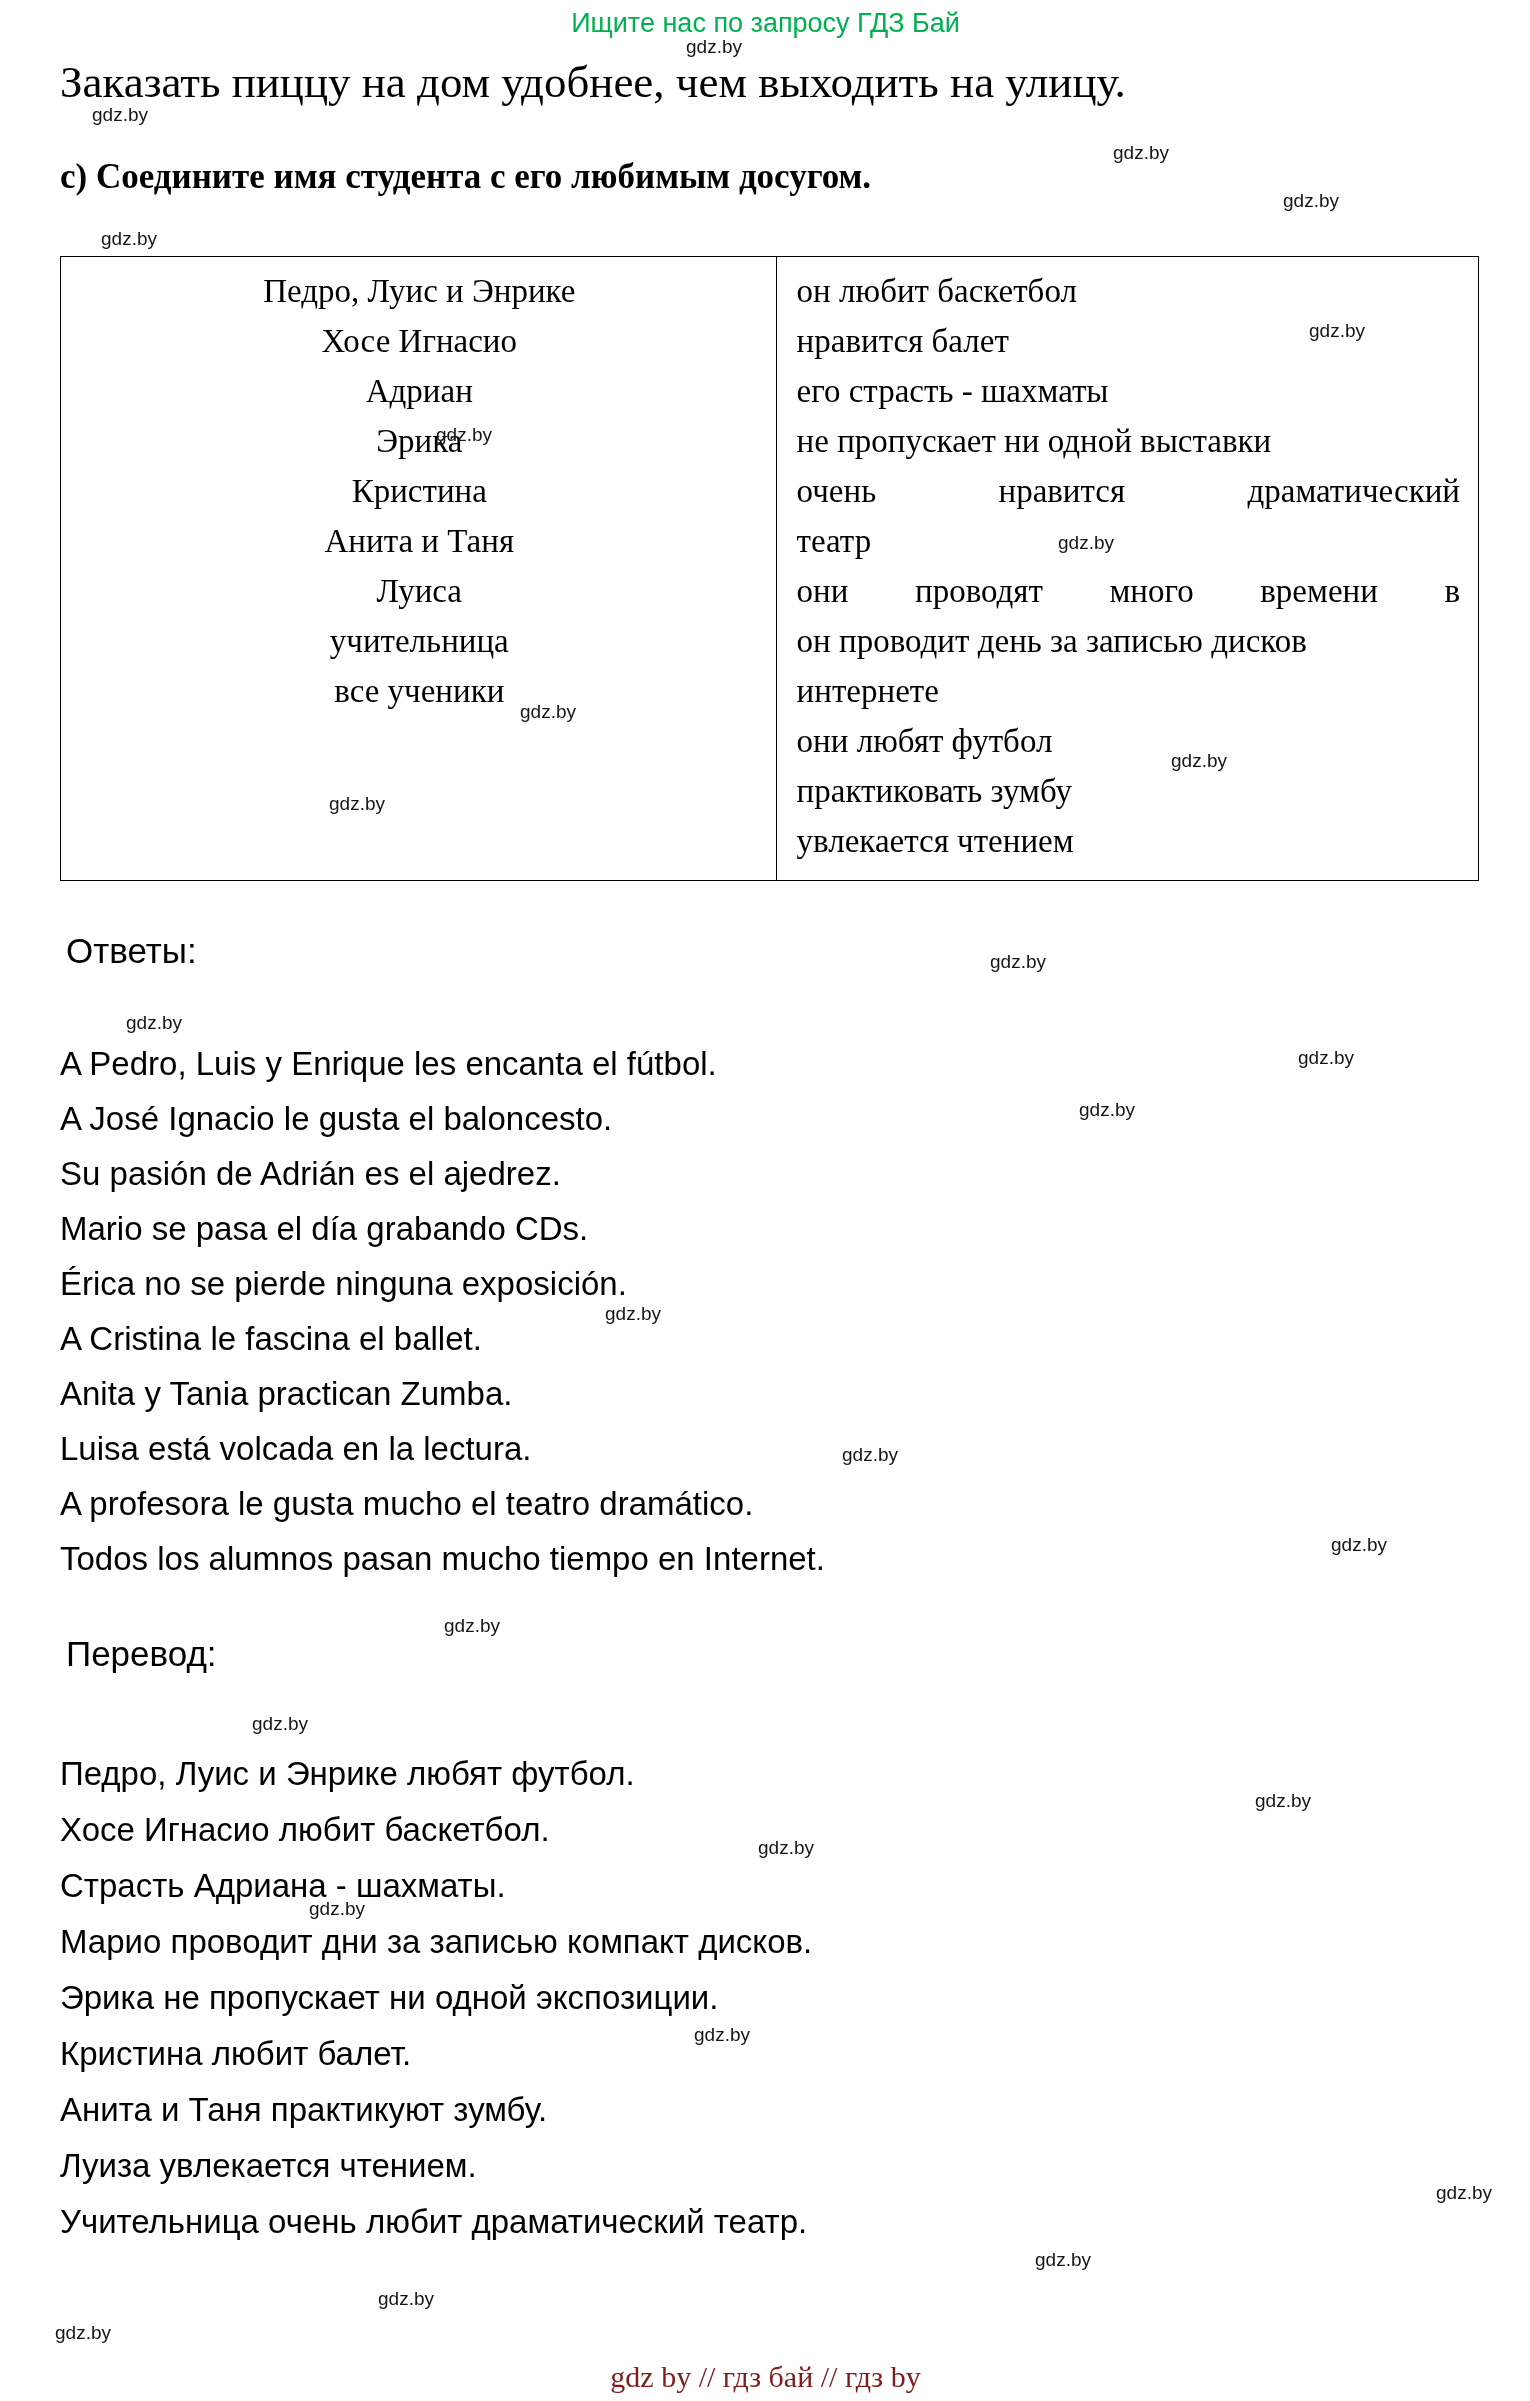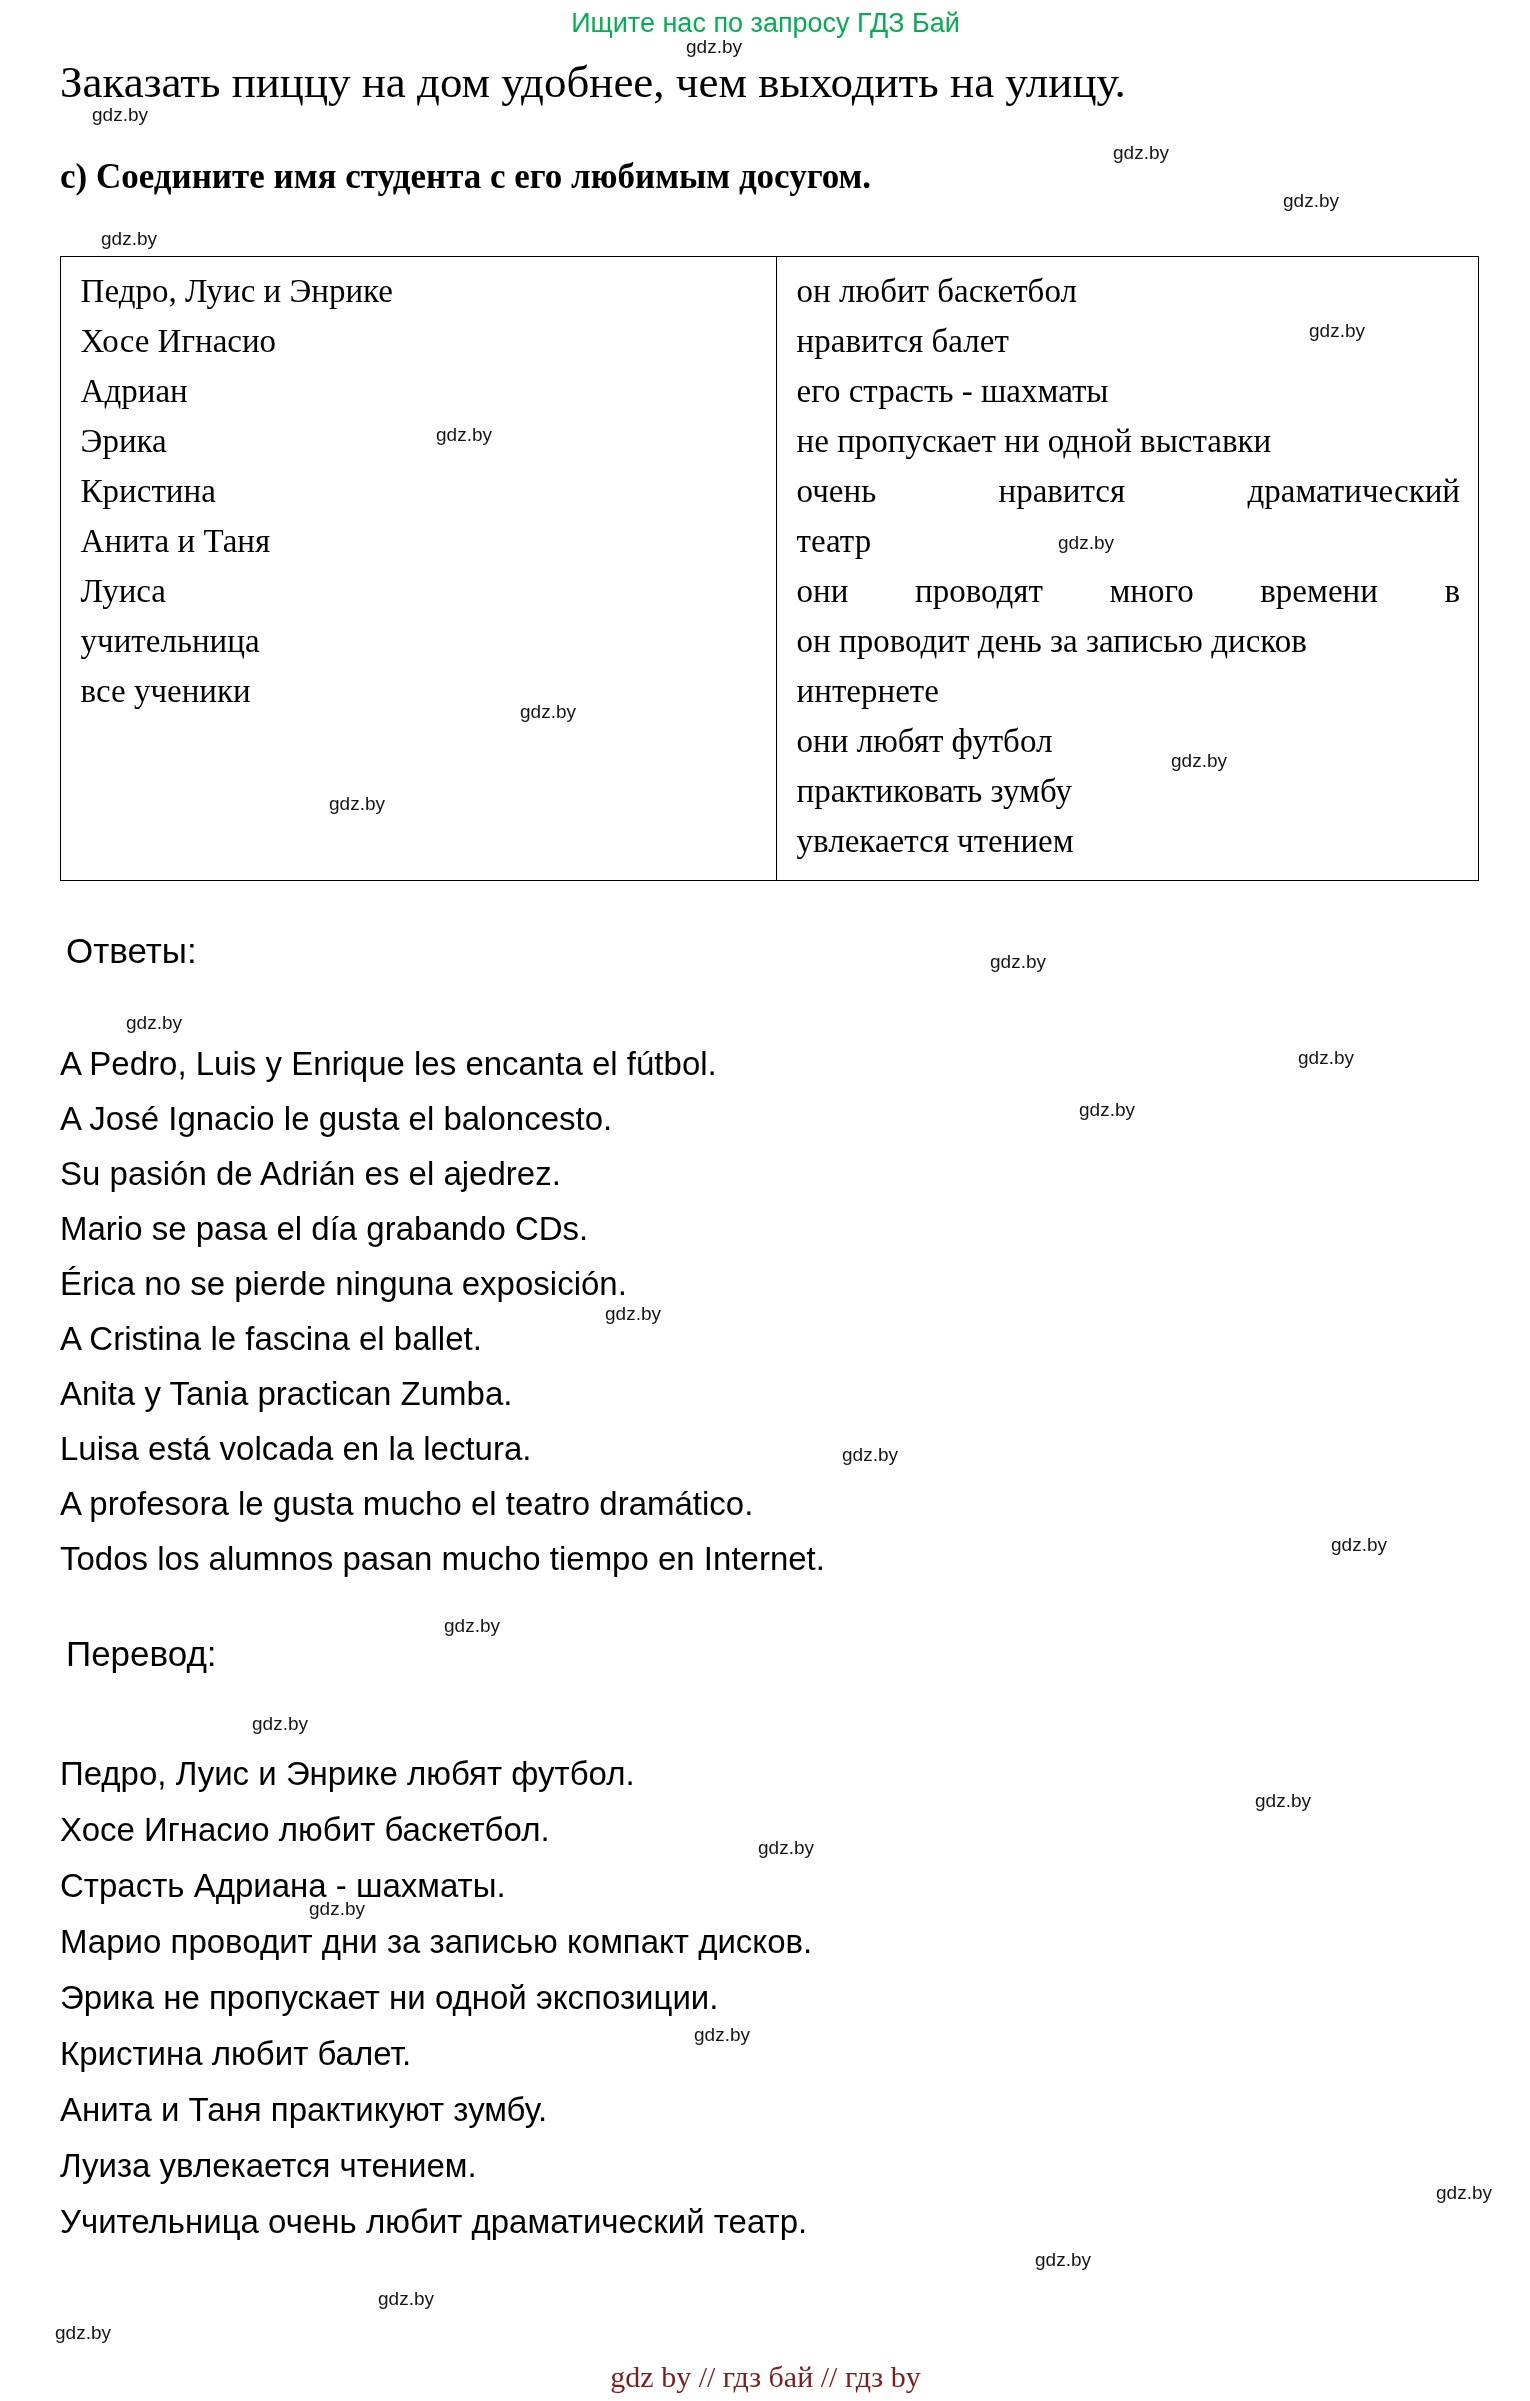--- a/index.html
+++ b/index.html
@@ -25,21 +25,21 @@
     font-size: 35px; font-weight: bold;
   }
   .match-table {
     position: absolute; top: 256px; left: 60px; width: 1419px;
     border: 1.5px solid #000; display: flex; background: #fff;
   }
   .col {
     font-size: 33px; line-height: 50px;
     padding: 9px 18px 13.6px 19.6px;
   }
-  .col-left { width: 715px; }
+  .col-left { width: 715px; text-align: center; }
   .col-right { flex: 1; border-left: 1.5px solid #000; }
   .cell-line { white-space: normal; }
   .spread { text-align: justify; text-align-last: justify; }
   .sec-heading {
     position: absolute; left: 60px;
     font-family: "Liberation Sans", "DejaVu Sans", sans-serif;
     font-size: 35px;
     margin-left: 6px;
   }
   .answers-heading { top: 931px; }

